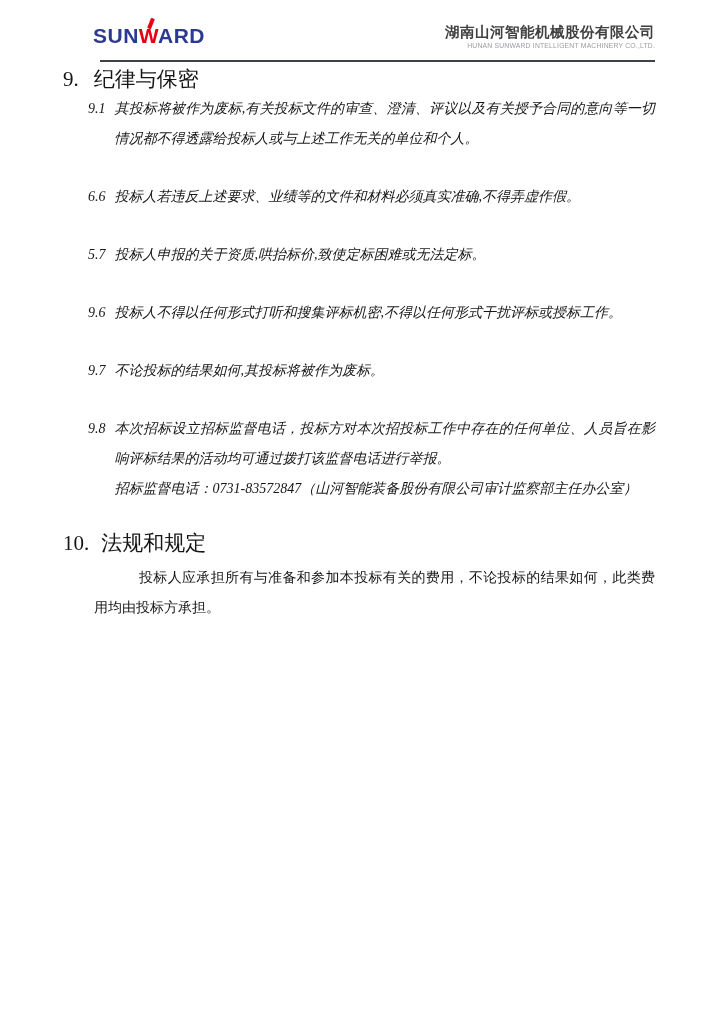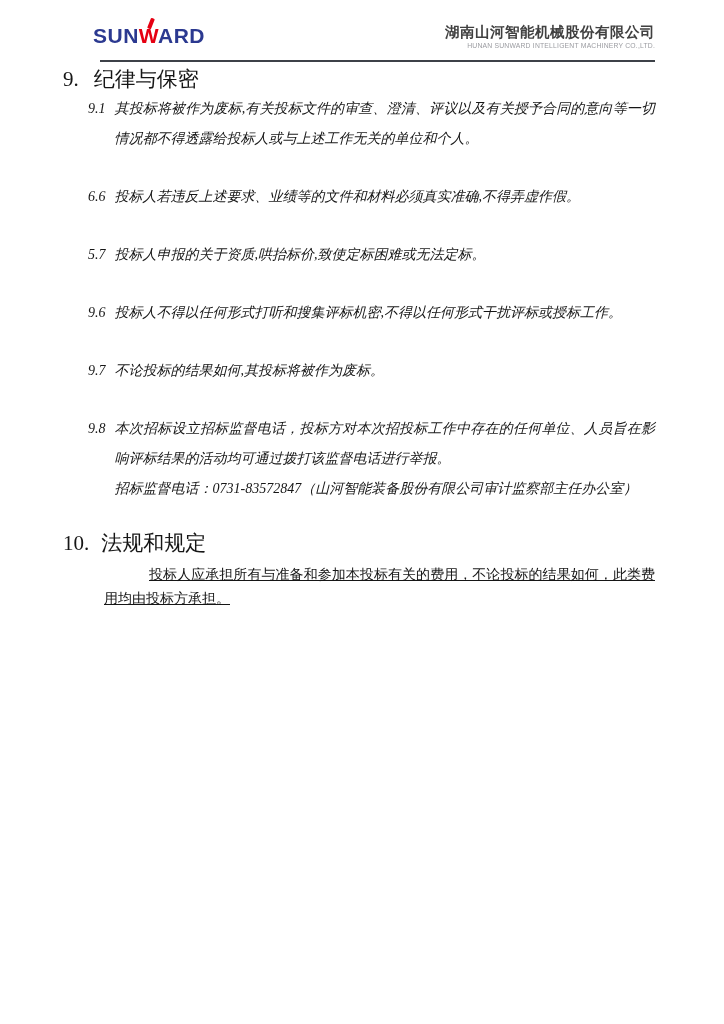--- a/index.html
+++ b/index.html
@@ -34,21 +34,21 @@
 
   
   .items { margin-top:4px;font-style:italic; }
   .item { display:flex; margin:0 0 28px 25px; font-size:14px; line-height:30px; }
   .item-num { flex:0 0 auto; margin-right:9px; white-space:nowrap; }
   .item-body { flex:1; }
   .item-text { text-align:justify; }
   .item-extra { text-align:left; }
 
   
-  .para { margin:9px 0 0 41px; font-size:14px; line-height:24px; text-indent:45px; text-align:justify;text-decoration:underline; }
+  .para { margin:9px 0 0 31px; font-size:14px; line-height:30px; text-indent:45px; text-align:justify; }
 
   
   .footer { position:absolute; left:0; right:8px; top:942px; text-align:center; font-size:11px; color:#2a2a2a; }
 </style>
 </head>
 <body>
 
 <div class="page">
 
   <div class="header">

